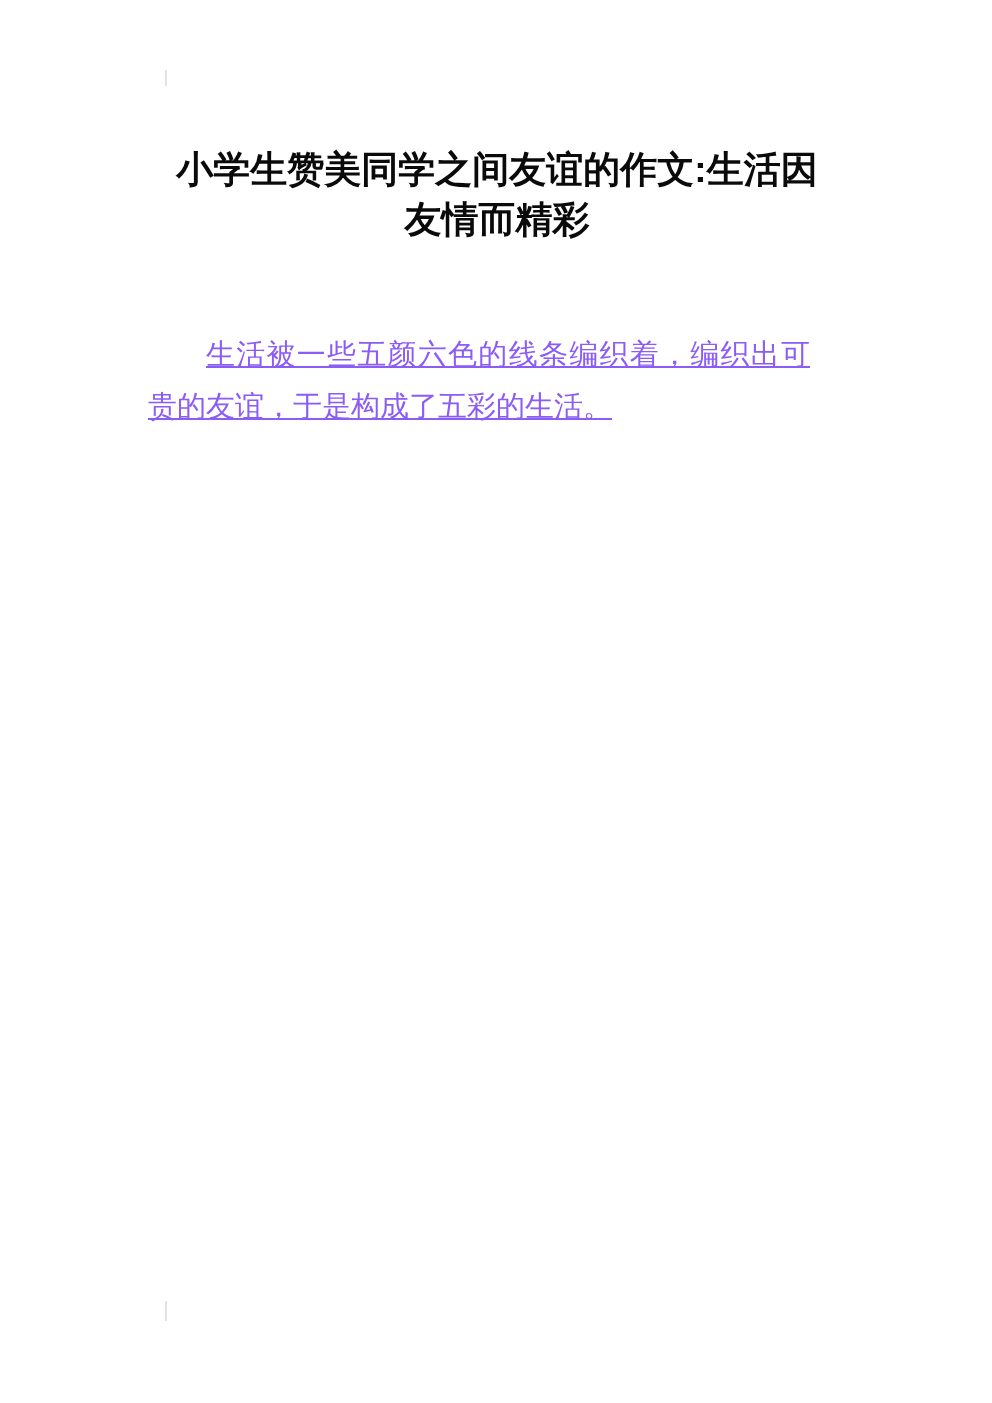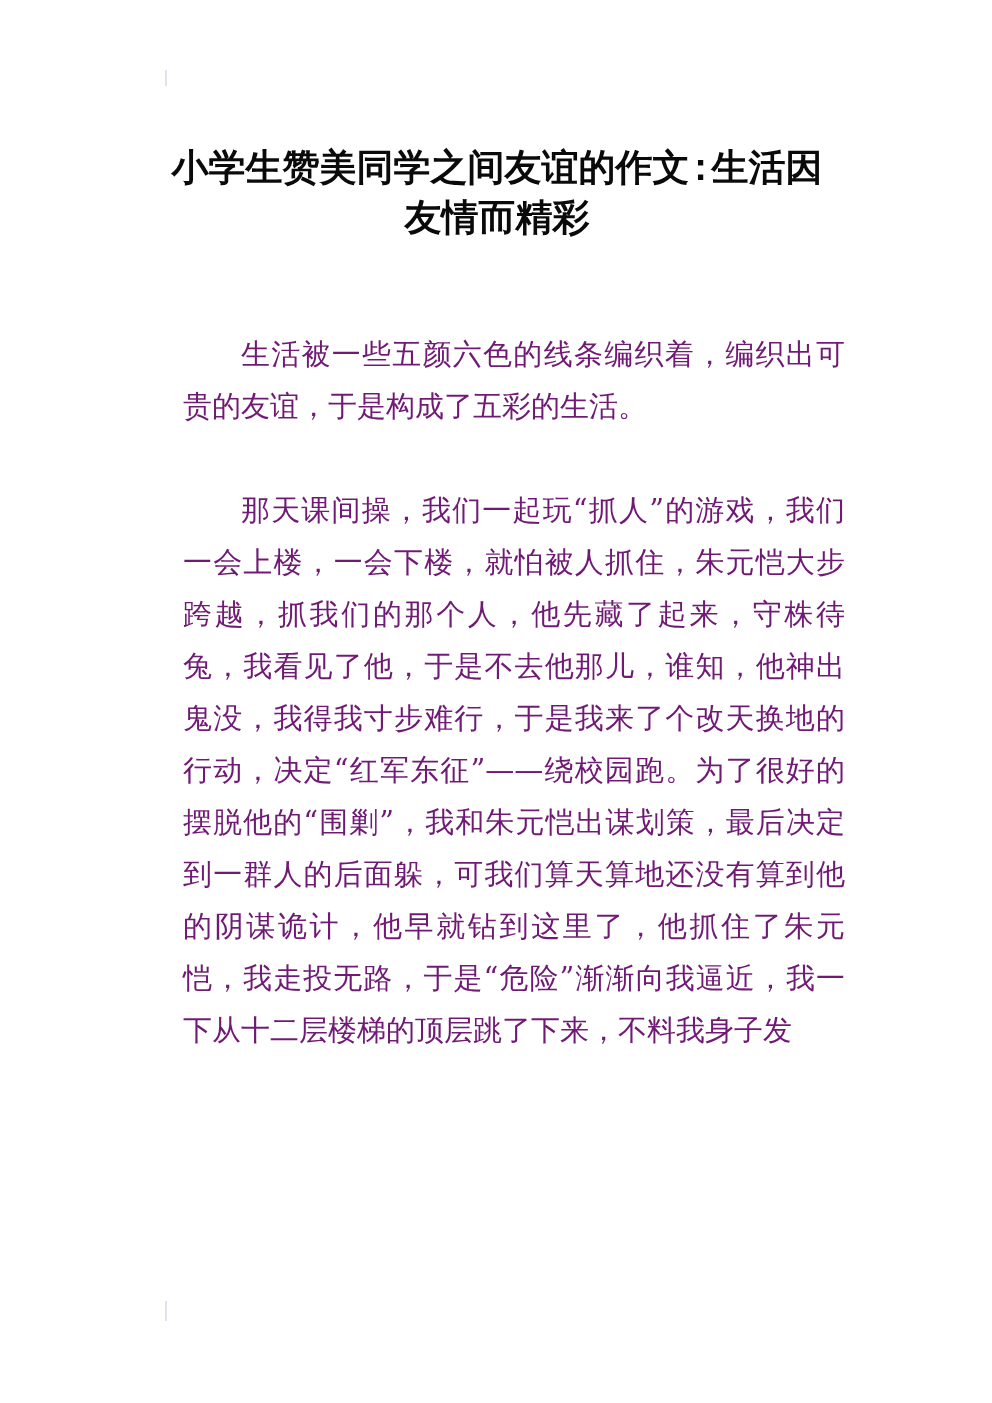--- a/index.html
+++ b/index.html
@@ -28,53 +28,53 @@
       background: #e6e0ee;
     }
     .margin-mark.top { top: 70px; height: 16px; }
     .margin-mark.bottom { top: 1301px; height: 20px; }
     .title {
       position: absolute;
       left: 166px;
       top: 120px;
       width: 662px;
       text-align: center;
-      font-family: Liberation Mono, monospace;
+      font-family: Liberation Sans, sans-serif;
       font-weight: bold;
       font-size: 37px;
       line-height: 50px;
       letter-spacing: 0px;
       color: #0a0a0a;
     }
     .body-text {
       position: absolute;
-      left: 183px;
+      left: 148px;
       top: 328px;
       width: 662px;
       font-family: "DejaVu Serif", serif;
       font-size: 29px;
       line-height: 52px;
-      color: #701a75;
+      color: #8b5cf6;
       text-align: justify;
+      text-decoration: underline;
     }
     .para {
       margin: 0;
       text-indent: 2em;
     }
     .para + .para {
       margin-top: 52px;
     }
   </style>
 </head>
 <body>
 
 <div class="page">
   <div class="margin-mark top"></div>
 
   <h1 class="title">小学生赞美同学之间友谊的作文:生活因友情而精彩</h1>
 
   <div class="body-text">
     <p class="para">生活被一些五颜六色的线条编织着，编织出可贵的友谊，于是构成了五彩的生活。</p>
-    <p class="para">那天课间操，我们一起玩“抓人”的游戏，我们一会上楼，一会下楼，就怕被人抓住，朱元恺大步跨越，抓我们的那个人，他先藏了起来，守株待兔，我看见了他，于是不去他那儿，谁知，他神出鬼没，我得我寸步难行，于是我来了个改天换地的行动，决定“红军东征”——绕校园跑。为了很好的摆脱他的“围剿”，我和朱元恺出谋划策，最后决定到一群人的后面躲，可我们算天算地还没有算到他的阴谋诡计，他早就钻到这里了，他抓住了朱元恺，我走投无路，于是“危险”渐渐向我逼近，我一下从十二层楼梯的顶层跳了下来，不料我身子发</p>
   </div>
 
   <div class="margin-mark bottom"></div>
 </div>
 
 </body></html>

